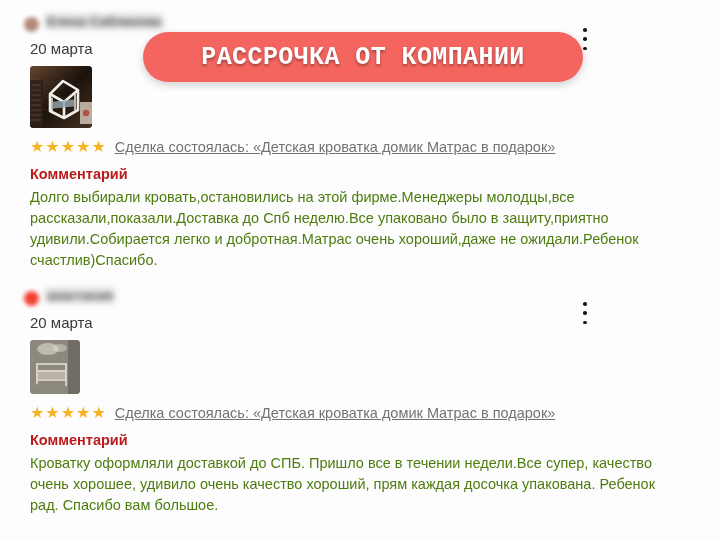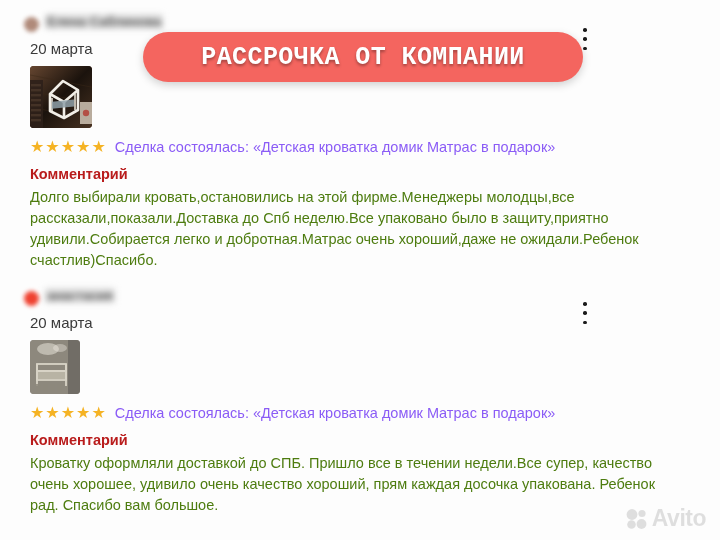--- a/index.html
+++ b/index.html
@@ -137,21 +137,22 @@
     gap: 1px;
     margin-right: 9px;
   }
   .star {
     color: #f5b324;
     font-size: 16px;
     line-height: 16px;
   }
   .deal-text {
     font-size: 14.5px;
-    color: #8b5cf6;
+    color: #737373;
+    text-decoration: underline;
   }
 
   
   .comment-label {
     margin: 11px 0 0 30px;
     font-size: 14.5px;
     font-weight: bold;
     color: #b91c1c;
   }
   .comment-body {
@@ -317,23 +318,14 @@
         <span class="star">★</span>
         <span class="star">★</span>
       </div>
       <span class="deal-text">Сделка состоялась: «Детская кроватка домик Матрас в подарок»</span>
     </div>
 
     <div class="comment-label">Комментарий</div>
     <div class="comment-body">Кроватку оформляли доставкой до СПБ. Пришло все в течении недели.Все супер, качество очень хорошее, удивило очень качество хороший, прям каждая досочка упакована. Ребенок рад. Спасибо вам большое.</div>
   </div>
 
-  <div class="watermark">
-    <svg class="watermark-logo" width="24" height="24" viewBox="0 0 24 24">
-      <circle cx="7" cy="7.5" r="5.4" fill="#9a9a9a"></circle>
-      <circle cx="17" cy="6.5" r="3.6" fill="#9a9a9a"></circle>
-      <circle cx="6.5" cy="17.5" r="4.3" fill="#9a9a9a"></circle>
-      <circle cx="16.5" cy="17" r="4.9" fill="#9a9a9a"></circle>
-    </svg>
-    <span class="watermark-text">Avito</span>
-  </div>
 
 </div>
 
 </body></html>

